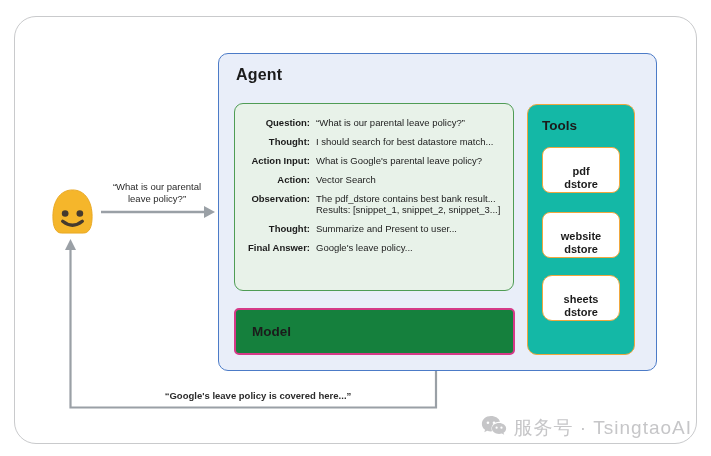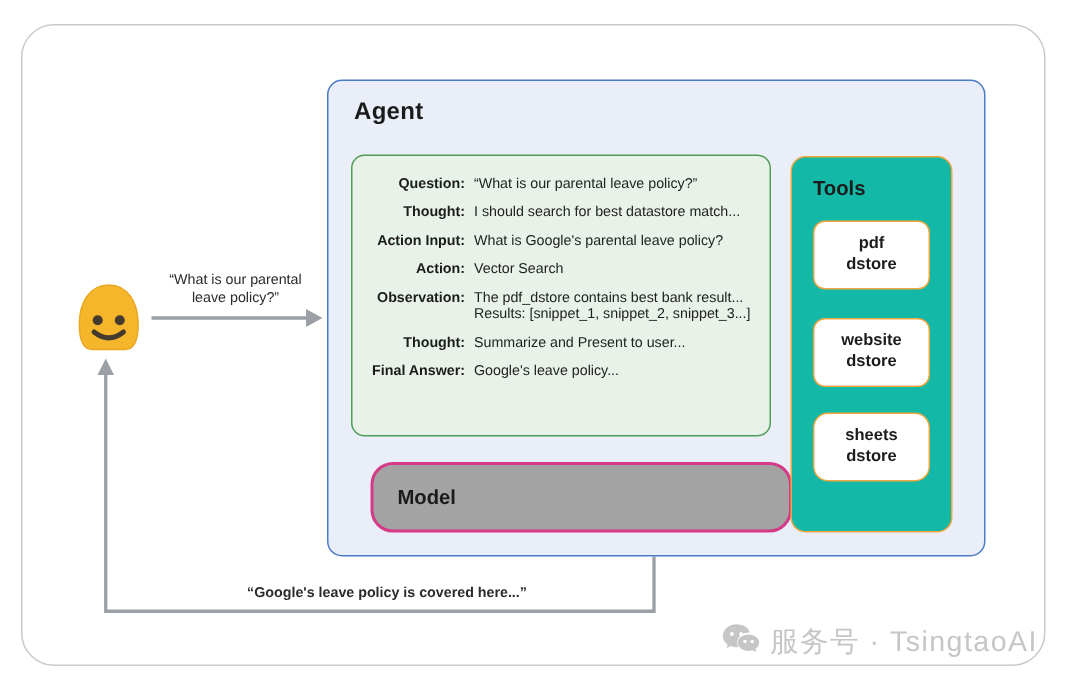--- a/index.html
+++ b/index.html
@@ -22,35 +22,35 @@
   .trace-box{
     position:absolute;left:15px;top:49px;width:280px;height:188px;box-sizing:border-box;
     background:#E8F2E9;border:1.6px solid #4F9C55;border-radius:9px;
     padding:13px 8px 0 2px;
   }
   .trace-row{display:grid;grid-template-columns:73px 1fr;column-gap:6px;margin-bottom:8px;}
   .trace-label{font-size:9.5px;font-weight:700;text-align:right;line-height:11px;color:#1b1b1b;}
   .trace-value{font-size:9.5px;line-height:11px;color:#222;white-space:pre-line;}
 
   .model-box{
-    position:absolute;left:28px;top:254px;width:281px;height:47px;box-sizing:border-box;
-    background:#a3a3a3;border:2px solid #D53A88;border-radius:15px;
+    position:absolute;left:15px;top:254px;width:281px;height:47px;box-sizing:border-box;
+    background:#15803d;border:2px solid #D53A88;border-radius:5px;
     display:flex;align-items:center;
   }
   .model-title{font-size:13.5px;font-weight:700;margin-left:16px;color:#1b1b1b;}
 
   .tools-box{
     position:absolute;left:308px;top:50px;width:108px;height:251px;box-sizing:border-box;
     background:#14b8a6;border:1.6px solid #EFA73E;border-radius:10px;
   }
   .tools-title{position:absolute;left:14px;top:13px;font-size:13.5px;font-weight:700;color:#1b1b1b;}
   .tool-card{
     position:absolute;left:14px;width:78px;height:46px;box-sizing:border-box;
     background:#fff;border:1.6px solid #EFA73E;border-radius:8px;
-    display:flex;align-items:center;justify-content:center;
+    display:flex;align-items:flex-end;justify-content:center;
   }
   .tool-card-label{font-size:11px;font-weight:600;line-height:1.25;text-align:center;white-space:pre-line;color:#1b1b1b;}
   .tool-card.t0{top:42px;}.tool-card.t1{top:107px;}.tool-card.t2{top:170px;border-radius:10px;}
 
   .user-emoji{position:absolute;left:47px;top:187px;width:51px;height:49px;}
 
   .query-label{
     position:absolute;left:96px;top:181px;width:122px;text-align:center;
     font-size:9.5px;font-weight:400;line-height:11.5px;color:#2a2a2a;white-space:pre-line;
   }

